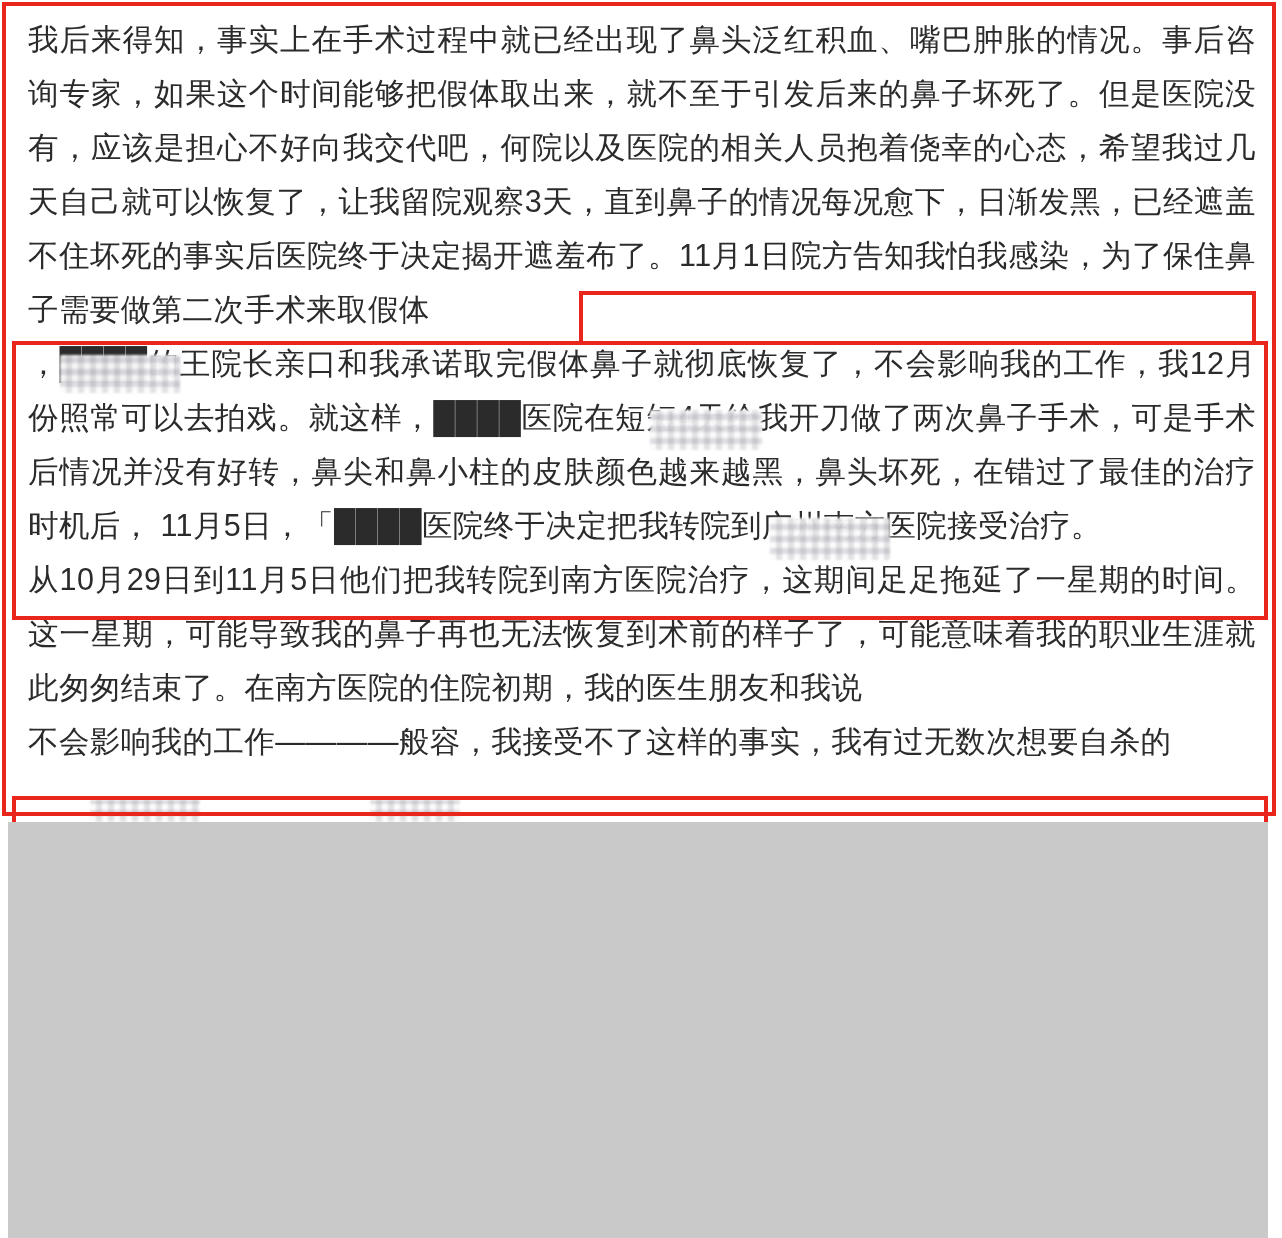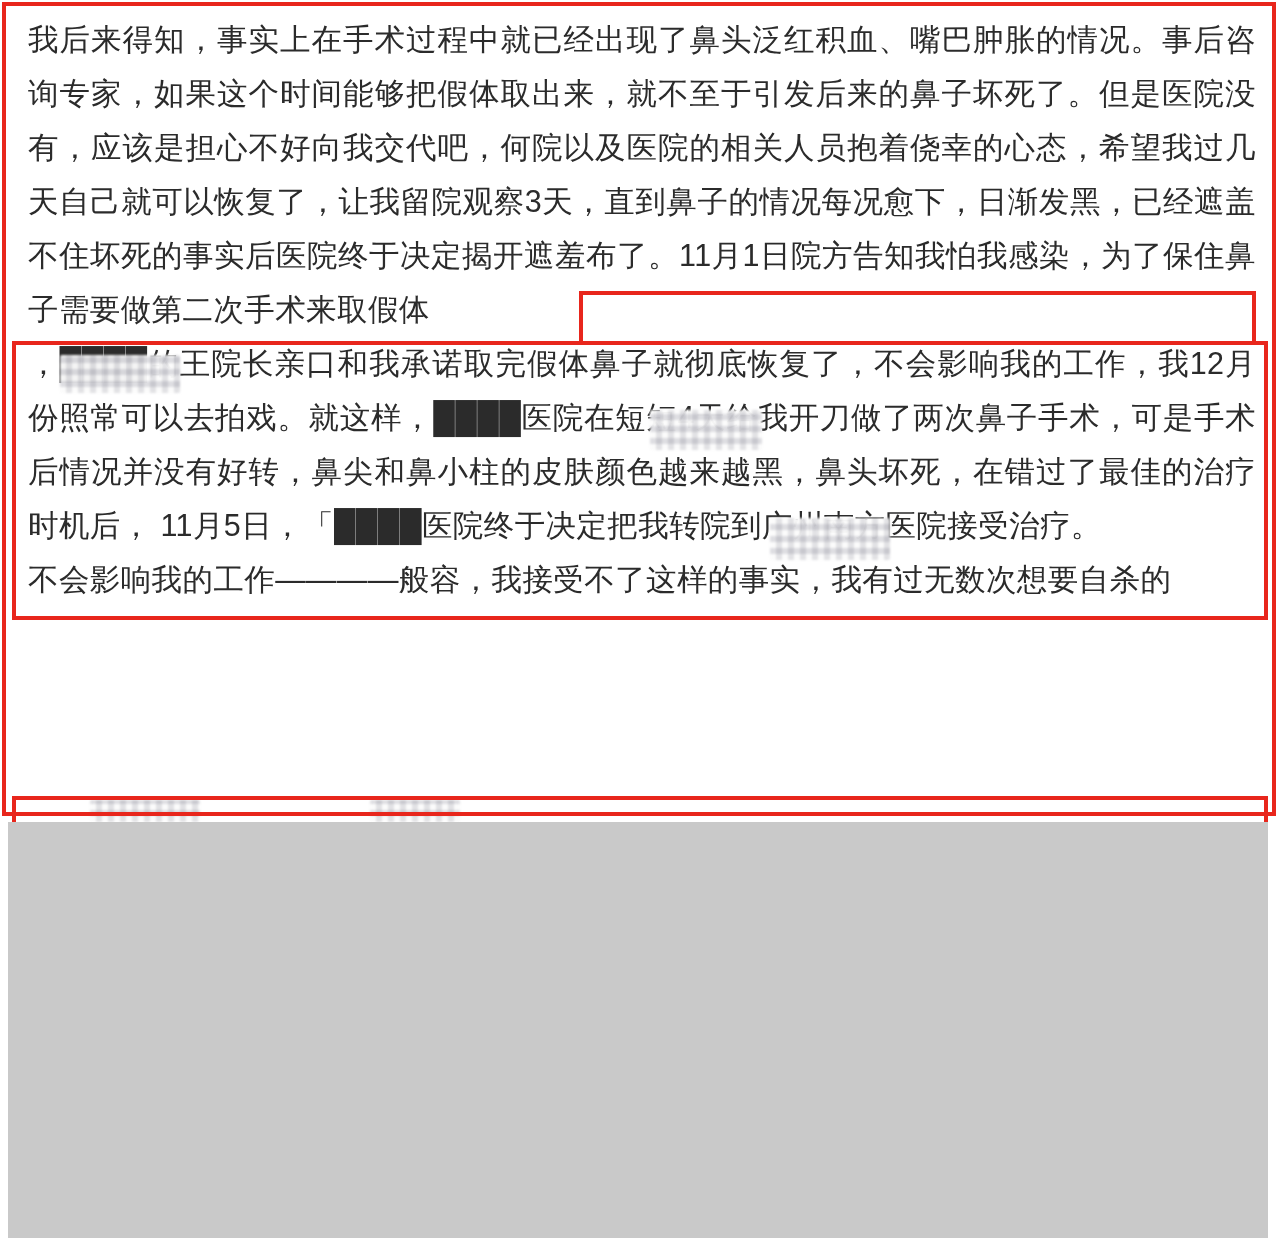--- a/index.html
+++ b/index.html
@@ -131,20 +131,21 @@
 </head>
 <body>
 
 <div id="page">
 
   <div class="doc">
 
     <div class="text-body">
       <p class="para">我后来得知，事实上在手术过程中就已经出现了鼻头泛红积血、嘴巴肿胀的情况。事后咨询专家，如果这个时间能够把假体取出来，就不至于引发后来的鼻子坏死了。但是医院没有，应该是担心不好向我交代吧，何院以及医院的相关人员抱着侥幸的心态，希望我过几天自己就可以恢复了，让我留院观察3天，直到鼻子的情况每况愈下，日渐发黑，已经遮盖不住坏死的事实后医院终于决定揭开遮羞布了。11月1日院方告知我怕我感染，为了保住鼻子需要做第二次手术来取假体</p>
       <p class="para">，████的王院长亲口和我承诺取完假体鼻子就彻底恢复了，不会影响我的工作，我12月份照常可以去拍戏。就这样，████医院在短短4天给我开刀做了两次鼻子手术，可是手术后情况并没有好转，鼻尖和鼻小柱的皮肤颜色越来越黑，鼻头坏死，在错过了最佳的治疗时机后， 11月5日，「████医院终于决定把我转院到广州南方医院接受治疗。</p>
+      <p class="para">从10月29日到11月5日他们把我转院到南方医院治疗，这期间足足拖延了一星期的时间。这一星期，可能导致我的鼻子再也无法恢复到术前的样子了，可能意味着我的职业生涯就此匆匆结束了。在南方医院的住院初期，我的医生朋友和我说</p>
       <p class="para">不会影响我的工作————般容，我接受不了这样的事实，我有过无数次想要自杀的</p>
     </div>
 
     <div class="redact redact-1"></div>
     <div class="redact redact-2"></div>
     <div class="redact redact-3"></div>
     <div class="redact redact-4"></div>
     <div class="redact redact-5"></div>
 
     <div class="hl-box hl-phrase"></div>

